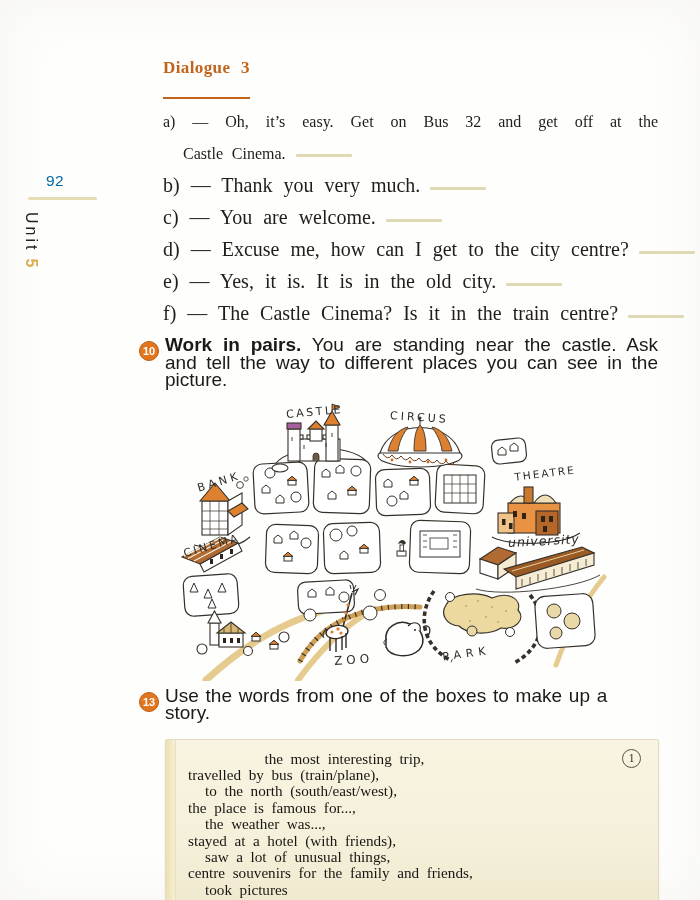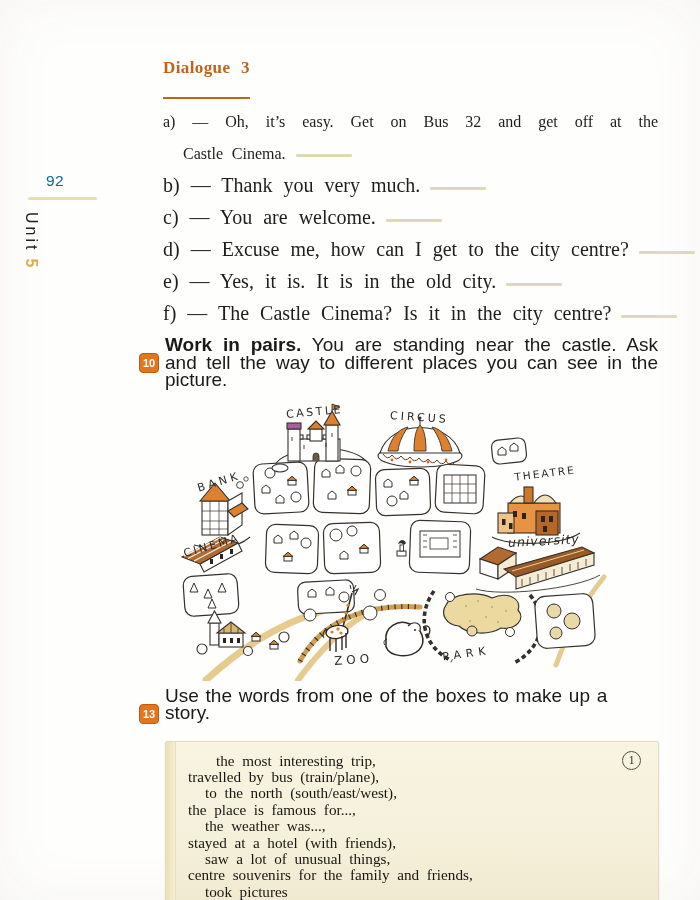--- a/index.html
+++ b/index.html
@@ -26,42 +26,42 @@
     border-bottom:2px solid #c2631c;padding-bottom:19px;}
   .dline{font-size:20px;line-height:19px;margin-bottom:13px;word-spacing:.3em;white-space:nowrap;}
   .jline{text-align:justify;text-align-last:justify;word-spacing:.2em;white-space:normal;margin-bottom:13px;
     font-size:16px;line-height:19px;}
   .cline{font-size:16px;line-height:19px;margin-bottom:13px;word-spacing:.3em;padding-left:20px;}
   .blank{display:inline-block;width:56px;height:3.5px;background:#dfd9b6;border-radius:1px;
     margin-left:10px;vertical-align:2px;}
 
   
   .exercise{display:flex;align-items:flex-start;margin-left:-24px;margin-top:6px;}
-  .ex-badge{flex:0 0 auto;width:18px;height:18px;margin-top:17px;background:#e1761f;border:1px solid #bb5c10;
-    border-radius:4px;color:#fff;font-family:"Liberation Sans",sans-serif;font-size:11px;font-weight:bold;
+  .ex-badge{flex:0 0 auto;width:18px;height:18px;margin-top:5px;background:#e1761f;border:1px solid #bb5c10;
+    border-radius:10px;color:#fff;font-family:"Liberation Sans",sans-serif;font-size:11px;font-weight:bold;
     display:flex;align-items:center;justify-content:center;}
   .ex-text{margin:0 0 0 6px;width:497px;font-family:"Liberation Sans",sans-serif;font-size:19px;
     line-height:17.5px;color:#1b1a18;text-align:justify;word-spacing:.08em;}
   .ex-text b{font-weight:bold;}
   .ex11 .ex-text{text-align:left;}
 
   
   .map-wrap{position:relative;margin:10px 0 0 17px;width:430px;height:282px;}
   .map-wrap svg{display:block;}
   .mlabel{font-family:"DejaVu Sans",sans-serif;fill:#2d2a25;}
 
   
   .word-box{position:relative;margin-top:17px;margin-left:2px;width:492px;height:166px;
     background:linear-gradient(180deg,#f8f4e1 0%,#f5f0da 60%,#efe9cf 100%);
     border:1px solid #e4dcc0;border-radius:2px;box-shadow:0 1px 2px rgba(120,110,80,.15);}
   .word-box .spine{position:absolute;left:0;top:0;bottom:0;width:9px;
     background:linear-gradient(90deg,#ece0b2,#f4eed6);border-right:1px solid #e9e0bd;}
   .wb-lines{position:absolute;left:22px;top:11px;font-size:15.2px;line-height:16.4px;color:#181613;
     word-spacing:.25em;}
-  .wb-lines .ind-a{padding-left:28px;}
+  .wb-lines .ind-a{padding-left:28px;text-align:center;}
   .wb-lines .ind-b{padding-left:0;}
   .wb-lines .ind-c{padding-left:17px;}
   .wb-badge{position:absolute;right:17px;top:9px;width:17px;height:17px;border:1.2px solid #57534a;
     border-radius:50%;display:flex;align-items:center;justify-content:center;
     font-family:"Liberation Serif",serif;font-size:11.5px;color:#2a2archive823;color:#2a2823;}
 </style>
 </head>
 <body>
 
 <div class="page">
@@ -89,21 +89,21 @@
       <div class="dline">
         <span>c) — You are welcome.</span><span class="blank"></span>
       </div>
       <div class="dline">
         <span>d) — Excuse me, how can I get to the city centre?</span><span class="blank"></span>
       </div>
       <div class="dline">
         <span>e) — Yes, it is. It is in the old city.</span><span class="blank"></span>
       </div>
       <div class="dline">
-        <span>f) — The Castle Cinema? Is it in the city centre?</span><span class="blank"></span>
+        <span>f) — The Castle Cinema? Is it in the train centre?</span><span class="blank"></span>
       </div>
     </div>
 
     <div class="exercise">
       <div class="ex-badge">10</div>
       <p class="ex-text"><b>Work in pairs.</b> <span>You are standing near the castle. Ask and tell the way to different places you can see in the picture.</span></p>
     </div>
 
     <div class="map-wrap">
       <svg width="430" height="282" viewBox="0 0 430 282">

